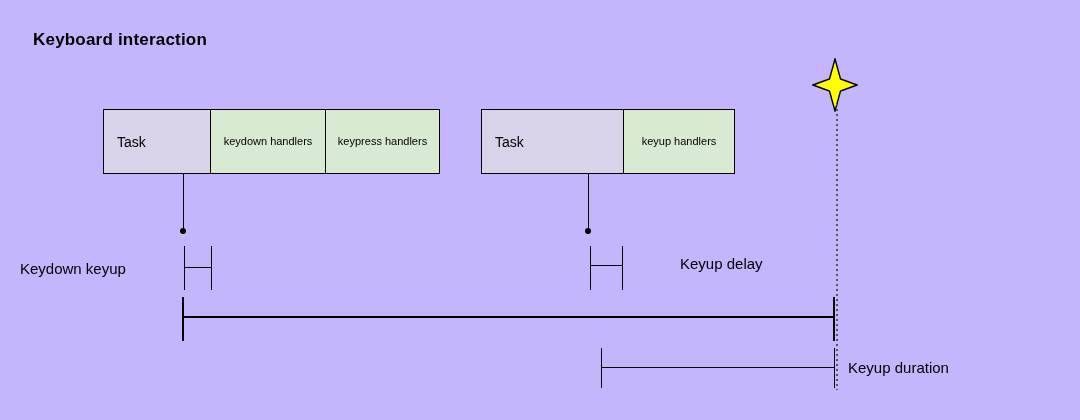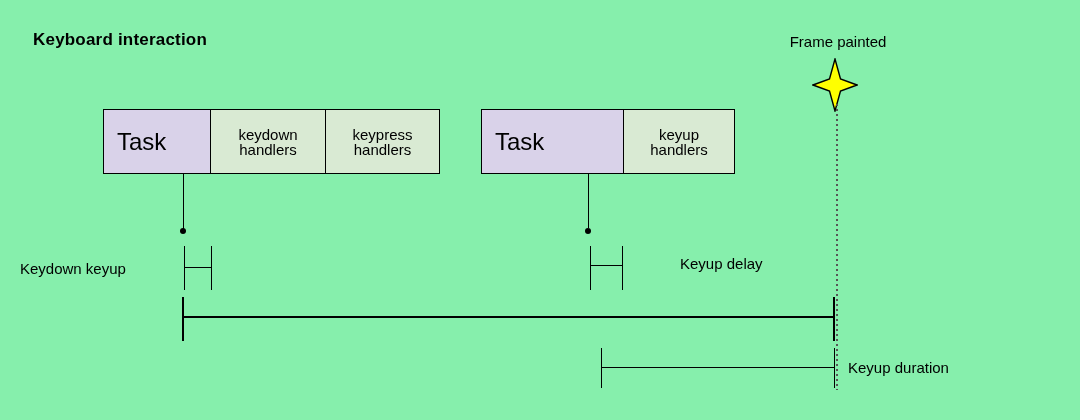--- a/index.html
+++ b/index.html
@@ -1,56 +1,55 @@
 <!DOCTYPE html>
 <html><head>
 <meta charset="utf-8">
 <style>
   html,body{margin:0;padding:0;background:#fff;}
   .canvas{
-    position:relative;width:1080px;height:420px;background:#86efac;overflow:hidden;
+    position:relative;width:1080px;height:420px;background:#c4b5fd;overflow:hidden;
     font-family:"Liberation Sans", sans-serif;color:#000;
   }
   .title{
     position:absolute;left:33px;top:30px;margin:0;
     font-size:17px;font-weight:bold;letter-spacing:0.2px;
   }
   .frame-label{
     position:absolute;left:758px;top:33px;width:160px;text-align:center;font-size:15px;
   }
   .star{position:absolute;left:812px;top:58px;}
   .vdotted{
     position:absolute;left:836px;top:104px;width:2px;height:286px;
     background:repeating-linear-gradient(to bottom,#555 0 2px,transparent 2px 5px);
   }
   .bar{position:absolute;top:109px;height:65px;display:flex;}
   .cell{
     height:65px;border:1px solid #000;box-sizing:border-box;display:flex;align-items:center;
   }
   .cell + .cell{margin-left:-1px;}
-  .cell.task{font-size:24px;padding-left:13px;text-align:right;}
-  .cell.handler{font-size:15px;justify-content:center;text-align:center;line-height:15px;padding:0 6px;box-sizing:border-box;}
+  .cell.task{font-size:14px;padding-left:13px;text-align:right;}
+  .cell.handler{font-size:11px;justify-content:center;text-align:center;line-height:15px;padding:0 6px;box-sizing:border-box;}
   .vline{position:absolute;width:1px;background:#000;}
   .vline.thick{width:2px;}
   .hline{position:absolute;height:1px;background:#000;}
   .hline.thick{height:2px;}
   .dot{position:absolute;width:6px;height:6px;border-radius:50%;background:#000;}
   .lbl{position:absolute;font-size:15px;white-space:nowrap;}
   .lbl.small{font-size:14px;}
   .lbl.right{text-align:right;}
   .lbl.bold{font-weight:bold;white-space:normal;line-height:22px;}
 </style>
 </head>
 <body>
 
 <div class="canvas">
 
   <h1 class="title">Keyboard interaction</h1>
 
-  <div class="frame-label">Frame painted</div>
   <svg class="star" width="46" height="54" viewBox="0 0 46 54">
     <polygon points="23,1 28.5,21 45,27 28.5,33 23,53 17.5,33 1,27 17.5,21" fill="#ffff00" stroke="#000" stroke-width="1.4" stroke-linejoin="miter"></polygon>
   </svg>
   <div class="vdotted"></div>
 
   <div class="bar" style="left:103px;">
     <div class="cell task" style="width: 108px; background-color: rgb(217, 210, 233);">
       <span>Task</span>
     </div>
     <div class="cell handler" style="width: 116px; background-color: rgb(217, 234, 211);">

